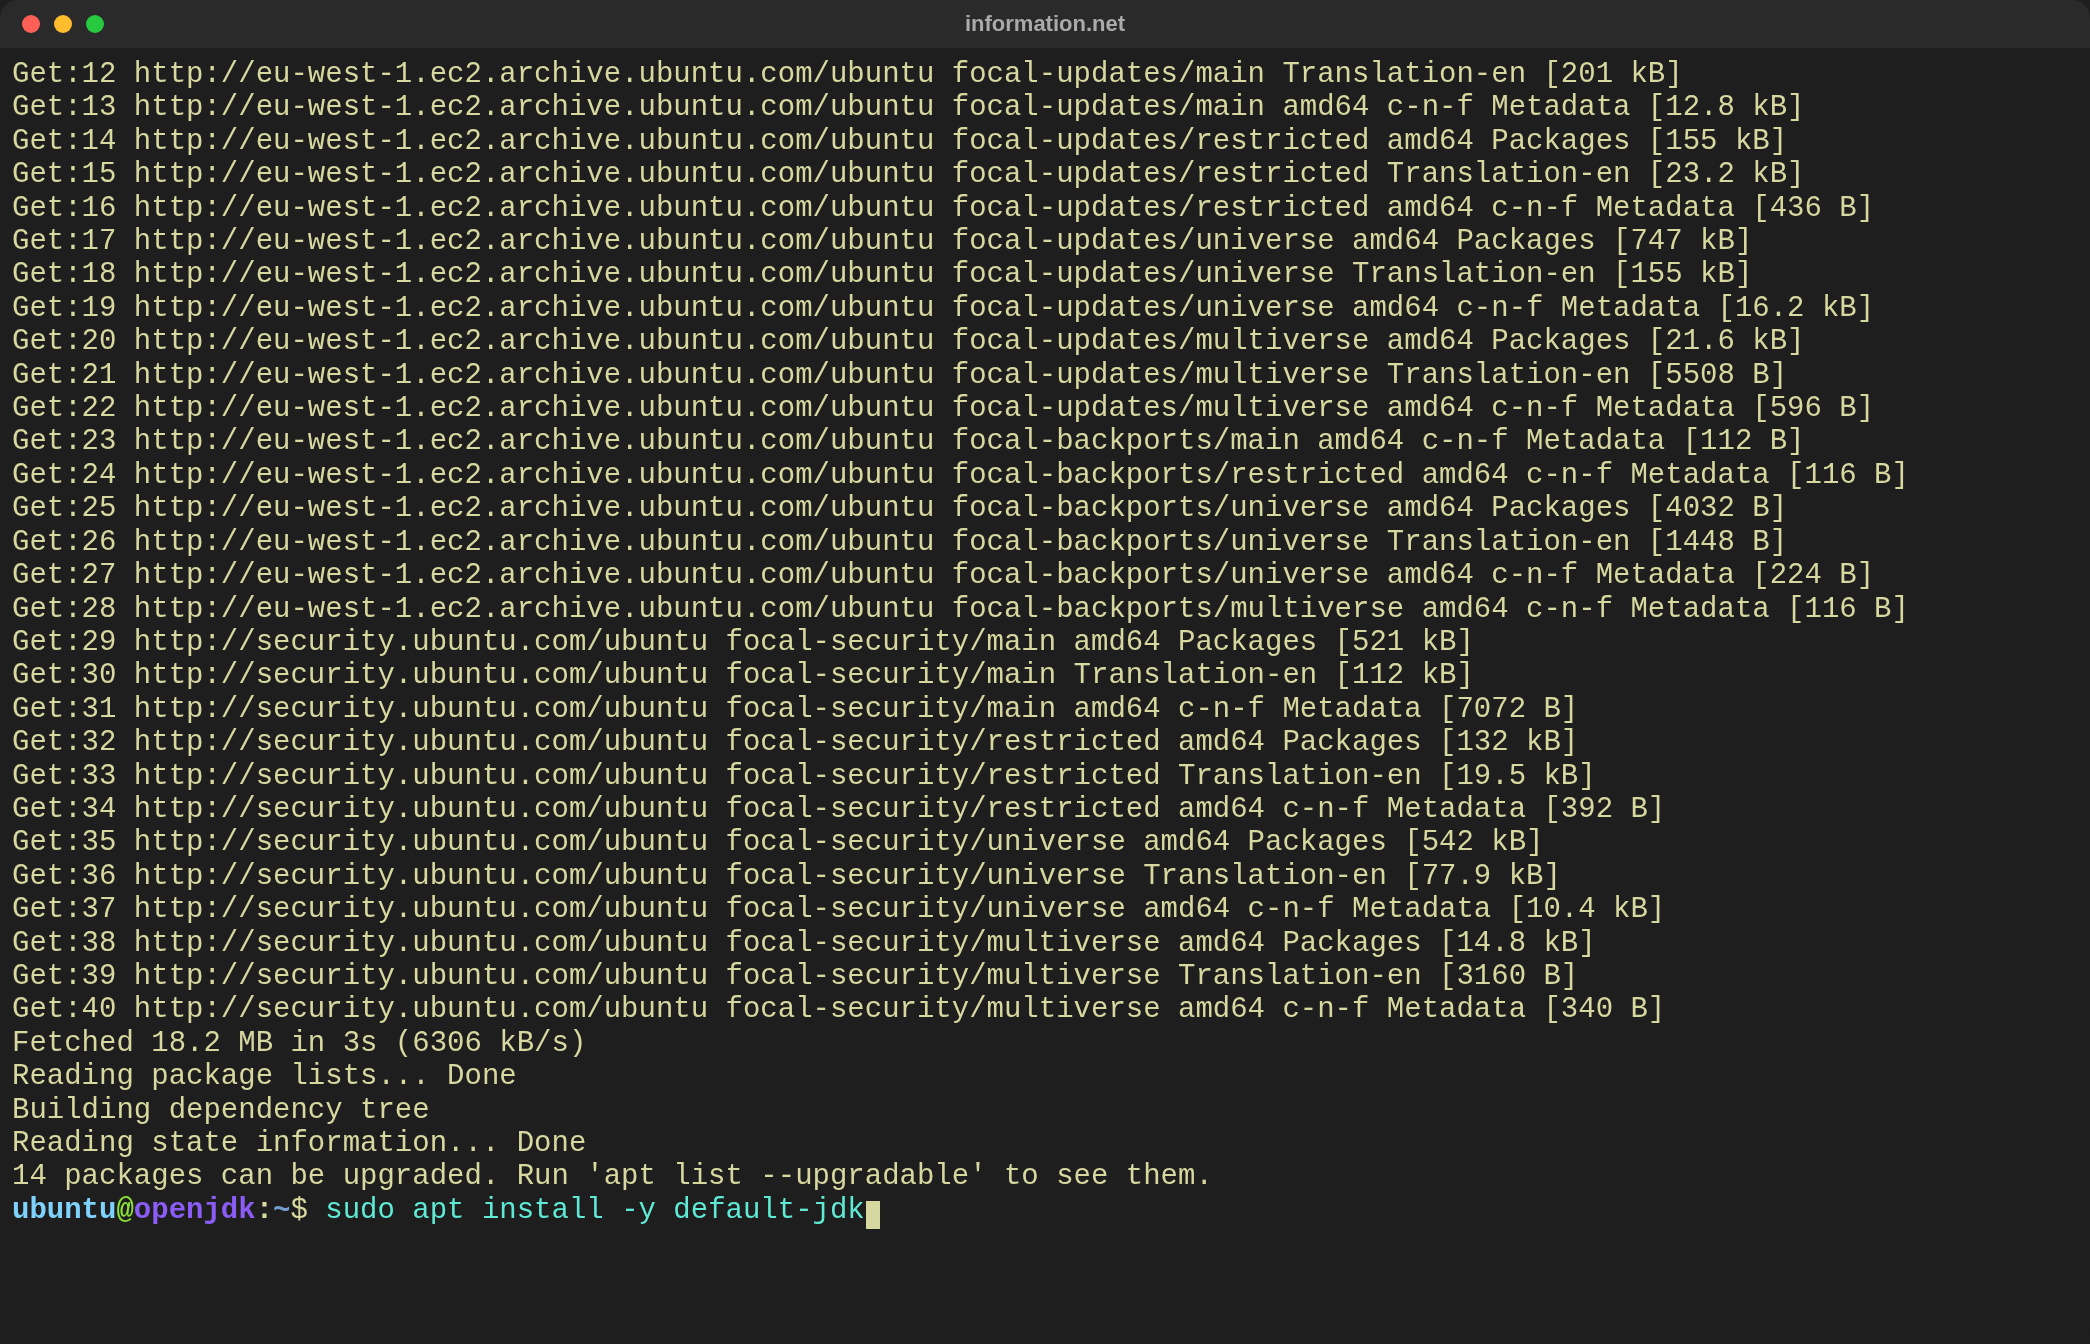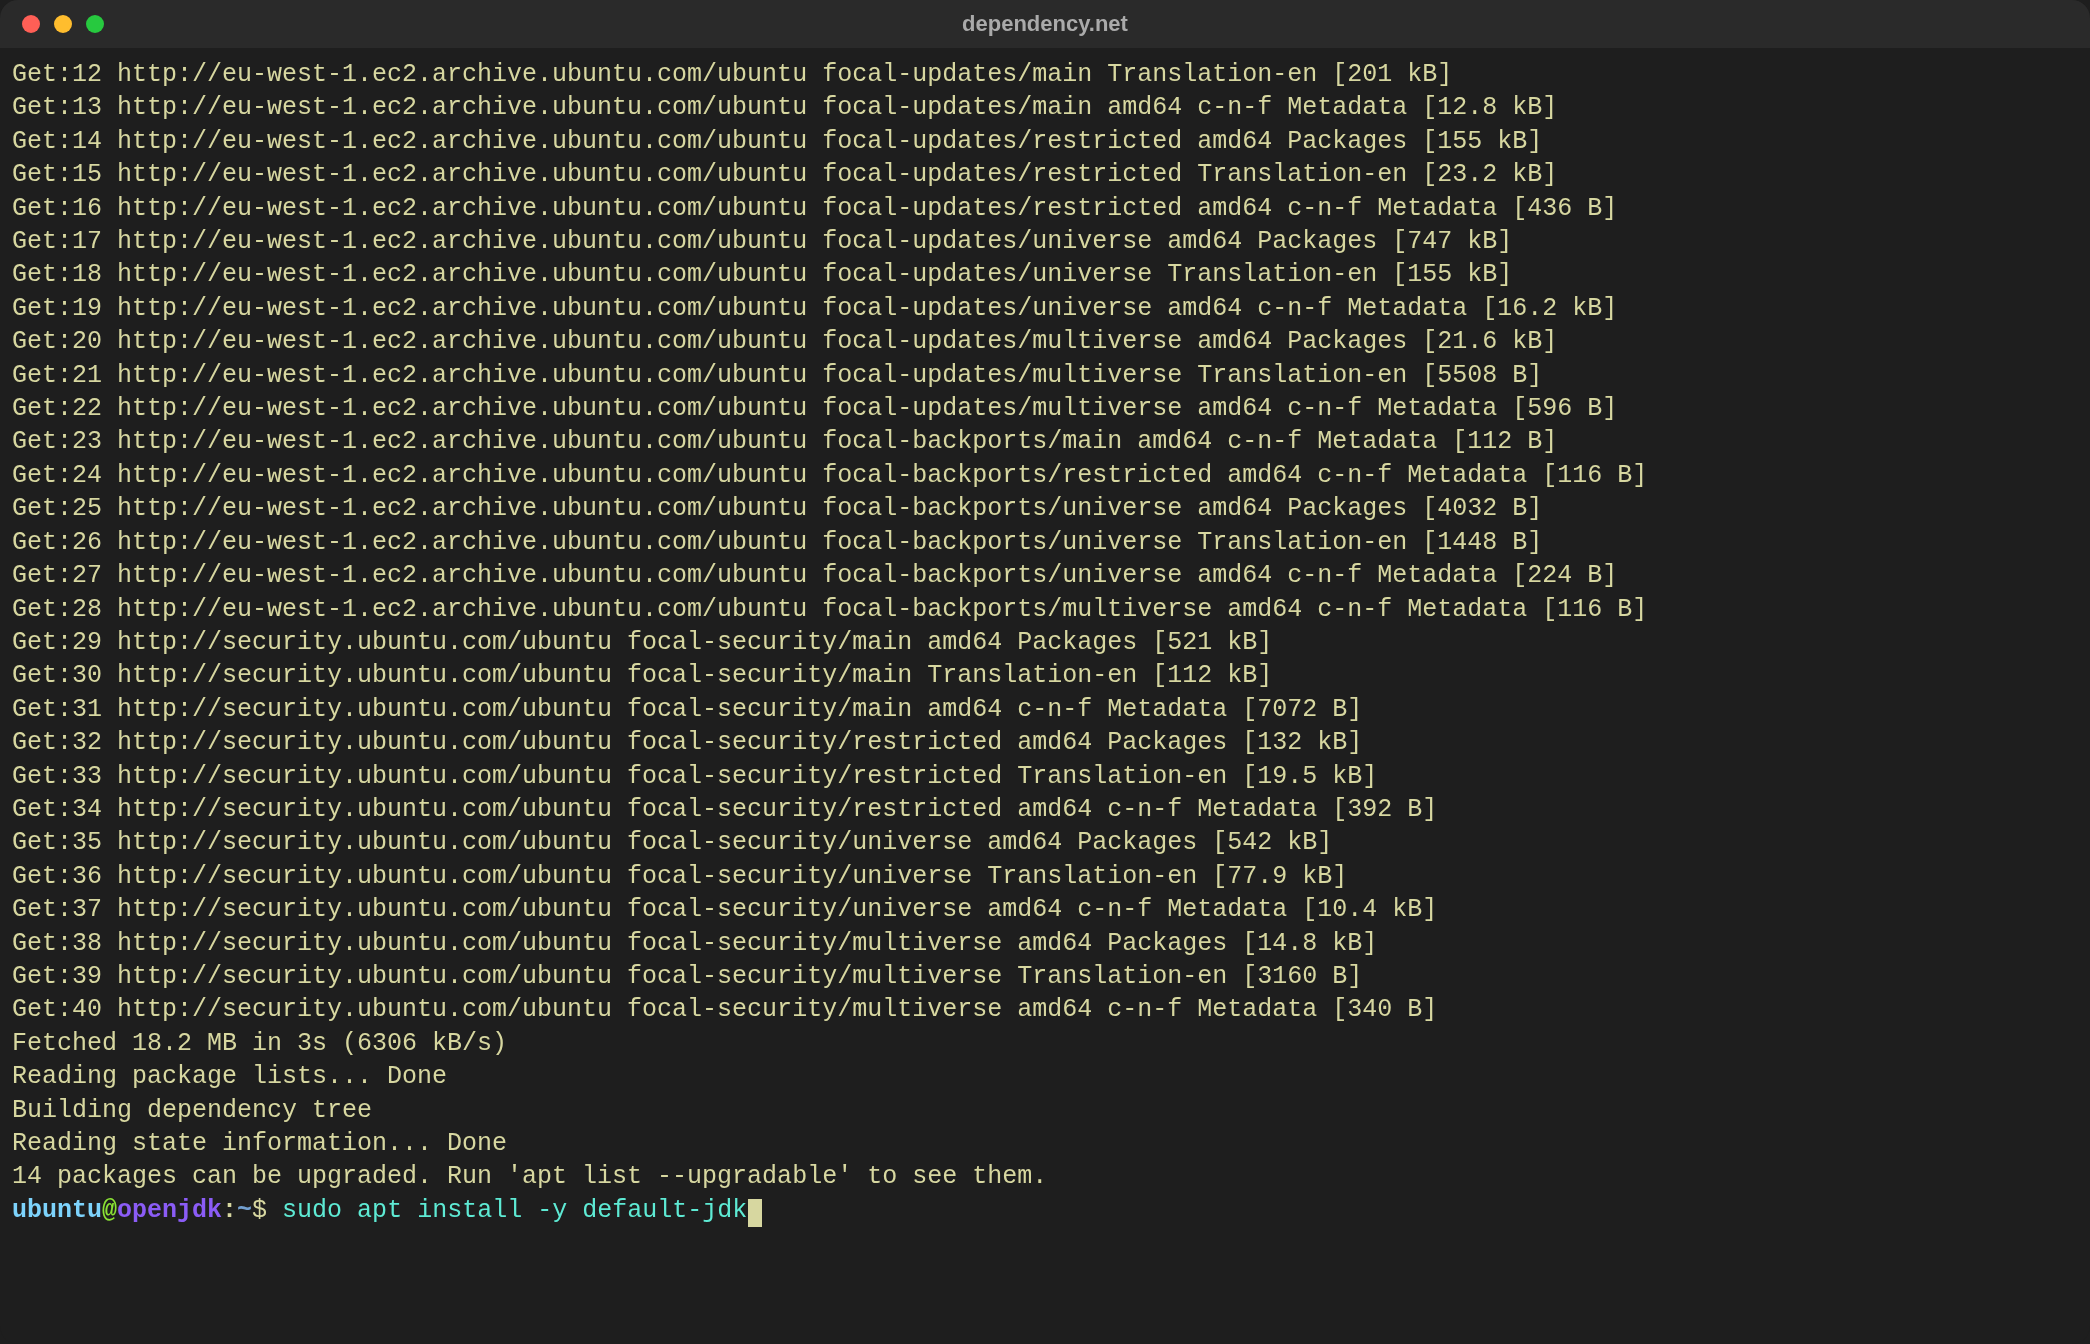--- a/index.html
+++ b/index.html
@@ -19,21 +19,21 @@
   .dot.yellow{background:#ffbd2e;}
   .dot.green{background:#27c93f;}
   .title{
     position:absolute;left:0;right:0;text-align:center;
     color:#aaa;font-size:22px;font-family:-apple-system,BlinkMacSystemFont,"Segoe UI",sans-serif;
     font-weight:600;pointer-events:none;
   }
   .term{
     padding:10px 12px 12px 12px;
     color:#d7d7a0;
-    font-size:25px;line-height:33.4px;
+    font-size:29px;line-height:33.4px;
     white-space:pre;
   }
   .line{display:block;}
   .user{color:#7dd3fc;font-weight:bold;}
   .at{color:#8ae234;font-weight:bold;}
   .host{color:#8b5cf6;font-weight:bold;}
   .colon{color:#d7d7a0;font-weight:bold;}
   .path{color:#729fcf;font-weight:bold;}
   .dollar{color:#d7d7a0;}
   .cmd{color:#5eead4;}
@@ -45,17 +45,17 @@
 </head>
 <body>
 
 <div class="window">
   <div class="titlebar">
     <div class="traffic">
       <div class="dot red"></div>
       <div class="dot yellow"></div>
       <div class="dot green"></div>
     </div>
-    <div class="title">dependency.net</div>
+    <div class="title">information.net</div>
   </div>
 
   <div class="term" id="term"><span class="line">Get:12 http://eu-west-1.ec2.archive.ubuntu.com/ubuntu focal-updates/main Translation-en [201 kB]</span><span class="line">Get:13 http://eu-west-1.ec2.archive.ubuntu.com/ubuntu focal-updates/main amd64 c-n-f Metadata [12.8 kB]</span><span class="line">Get:14 http://eu-west-1.ec2.archive.ubuntu.com/ubuntu focal-updates/restricted amd64 Packages [155 kB]</span><span class="line">Get:15 http://eu-west-1.ec2.archive.ubuntu.com/ubuntu focal-updates/restricted Translation-en [23.2 kB]</span><span class="line">Get:16 http://eu-west-1.ec2.archive.ubuntu.com/ubuntu focal-updates/restricted amd64 c-n-f Metadata [436 B]</span><span class="line">Get:17 http://eu-west-1.ec2.archive.ubuntu.com/ubuntu focal-updates/universe amd64 Packages [747 kB]</span><span class="line">Get:18 http://eu-west-1.ec2.archive.ubuntu.com/ubuntu focal-updates/universe Translation-en [155 kB]</span><span class="line">Get:19 http://eu-west-1.ec2.archive.ubuntu.com/ubuntu focal-updates/universe amd64 c-n-f Metadata [16.2 kB]</span><span class="line">Get:20 http://eu-west-1.ec2.archive.ubuntu.com/ubuntu focal-updates/multiverse amd64 Packages [21.6 kB]</span><span class="line">Get:21 http://eu-west-1.ec2.archive.ubuntu.com/ubuntu focal-updates/multiverse Translation-en [5508 B]</span><span class="line">Get:22 http://eu-west-1.ec2.archive.ubuntu.com/ubuntu focal-updates/multiverse amd64 c-n-f Metadata [596 B]</span><span class="line">Get:23 http://eu-west-1.ec2.archive.ubuntu.com/ubuntu focal-backports/main amd64 c-n-f Metadata [112 B]</span><span class="line">Get:24 http://eu-west-1.ec2.archive.ubuntu.com/ubuntu focal-backports/restricted amd64 c-n-f Metadata [116 B]</span><span class="line">Get:25 http://eu-west-1.ec2.archive.ubuntu.com/ubuntu focal-backports/universe amd64 Packages [4032 B]</span><span class="line">Get:26 http://eu-west-1.ec2.archive.ubuntu.com/ubuntu focal-backports/universe Translation-en [1448 B]</span><span class="line">Get:27 http://eu-west-1.ec2.archive.ubuntu.com/ubuntu focal-backports/universe amd64 c-n-f Metadata [224 B]</span><span class="line">Get:28 http://eu-west-1.ec2.archive.ubuntu.com/ubuntu focal-backports/multiverse amd64 c-n-f Metadata [116 B]</span><span class="line">Get:29 http://security.ubuntu.com/ubuntu focal-security/main amd64 Packages [521 kB]</span><span class="line">Get:30 http://security.ubuntu.com/ubuntu focal-security/main Translation-en [112 kB]</span><span class="line">Get:31 http://security.ubuntu.com/ubuntu focal-security/main amd64 c-n-f Metadata [7072 B]</span><span class="line">Get:32 http://security.ubuntu.com/ubuntu focal-security/restricted amd64 Packages [132 kB]</span><span class="line">Get:33 http://security.ubuntu.com/ubuntu focal-security/restricted Translation-en [19.5 kB]</span><span class="line">Get:34 http://security.ubuntu.com/ubuntu focal-security/restricted amd64 c-n-f Metadata [392 B]</span><span class="line">Get:35 http://security.ubuntu.com/ubuntu focal-security/universe amd64 Packages [542 kB]</span><span class="line">Get:36 http://security.ubuntu.com/ubuntu focal-security/universe Translation-en [77.9 kB]</span><span class="line">Get:37 http://security.ubuntu.com/ubuntu focal-security/universe amd64 c-n-f Metadata [10.4 kB]</span><span class="line">Get:38 http://security.ubuntu.com/ubuntu focal-security/multiverse amd64 Packages [14.8 kB]</span><span class="line">Get:39 http://security.ubuntu.com/ubuntu focal-security/multiverse Translation-en [3160 B]</span><span class="line">Get:40 http://security.ubuntu.com/ubuntu focal-security/multiverse amd64 c-n-f Metadata [340 B]</span><span class="line">Fetched 18.2 MB in 3s (6306 kB/s)</span><span class="line">Reading package lists... Done</span><span class="line">Building dependency tree</span><span class="line">Reading state information... Done</span><span class="line">14 packages can be upgraded. Run 'apt list --upgradable' to see them.</span><span class="line"><span class="user">ubuntu</span><span class="at">@</span><span class="host">openjdk</span><span class="colon">:</span><span class="path">~</span><span class="dollar">$ </span><span class="cmd">sudo apt install -y default-jdk</span><span class="cursor"></span></span></div>
 </div>
 
 </body></html>

